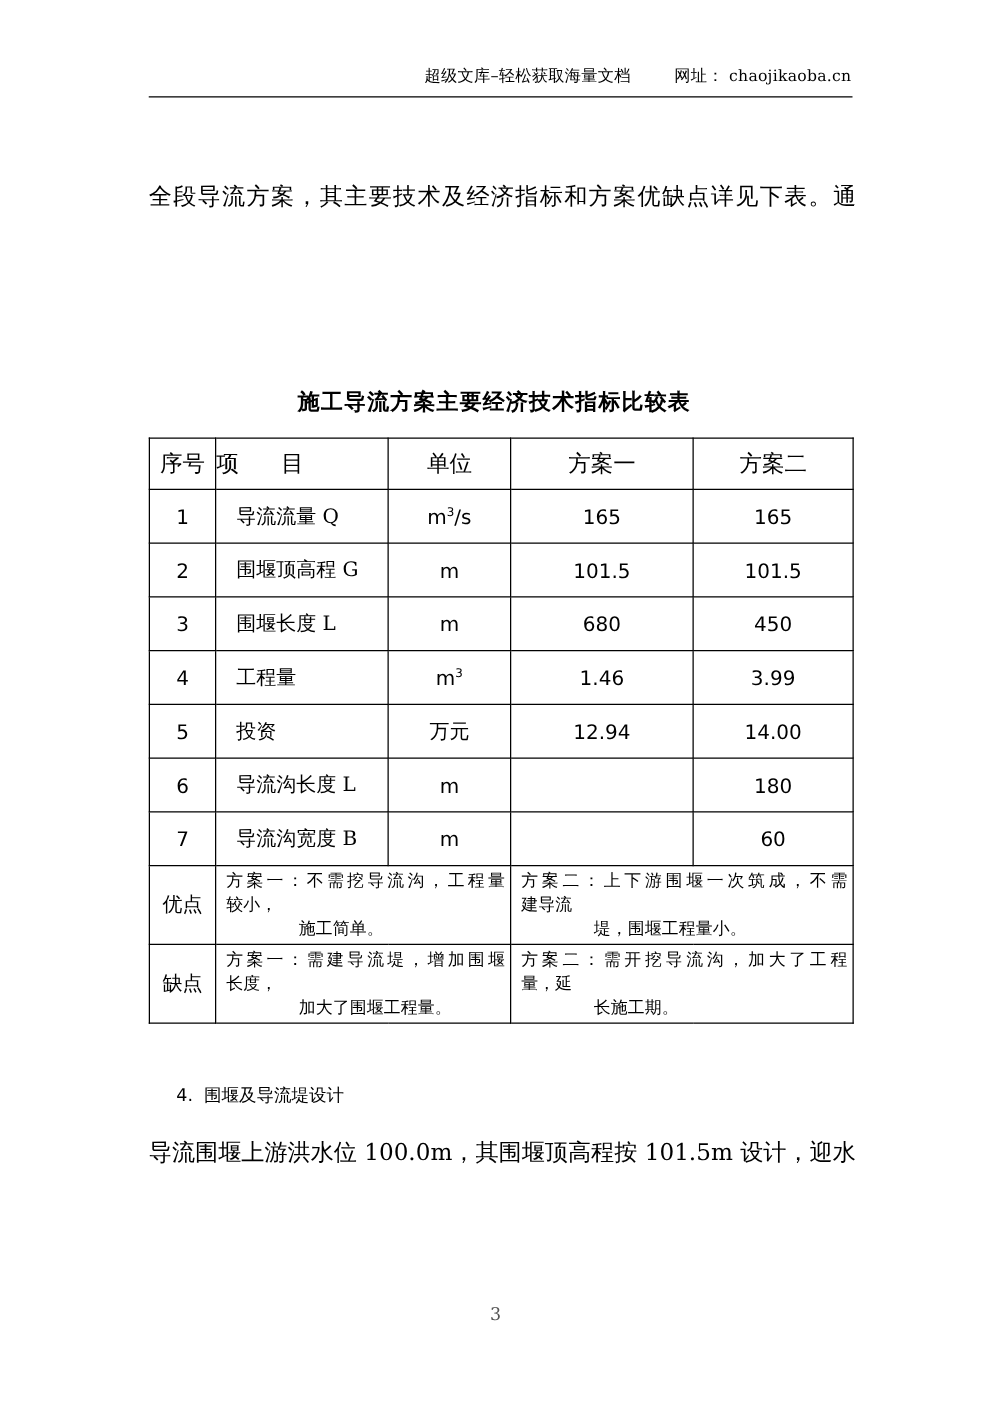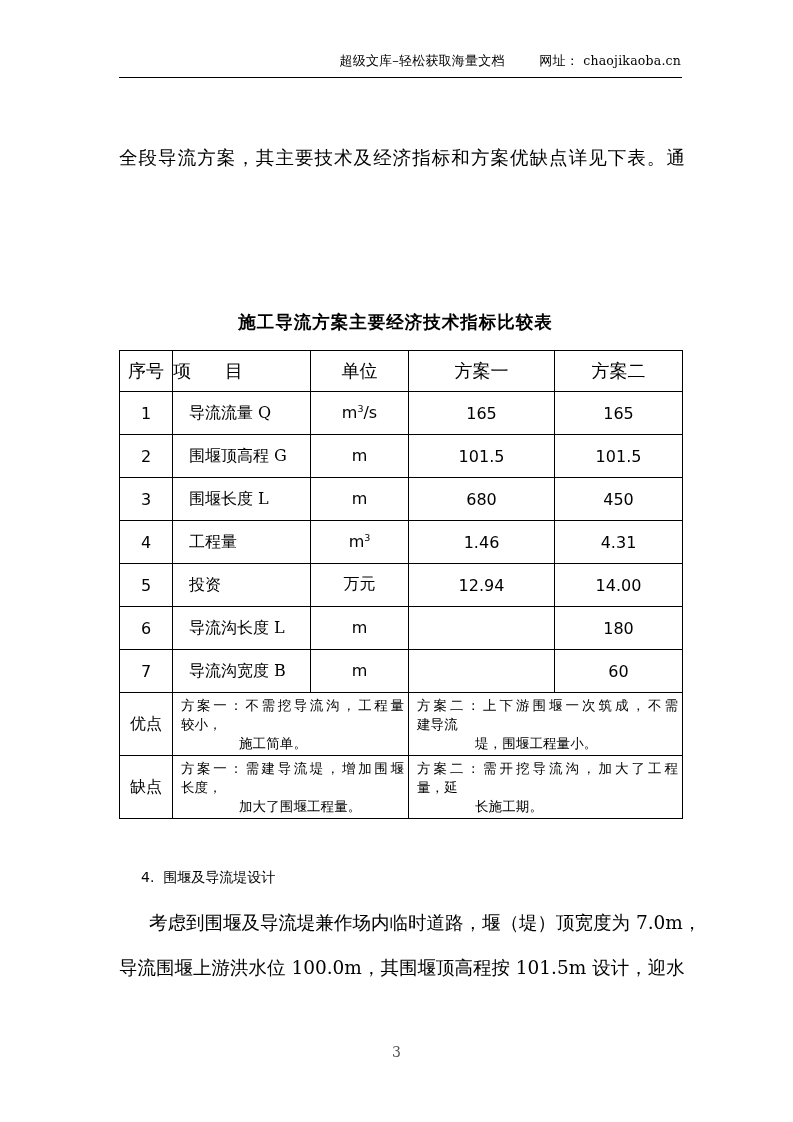--- a/index.html
+++ b/index.html
@@ -244,21 +244,21 @@
       <td class="unit-cell"><span>m</span><sup></sup><span></span></td>
       <td class="num-cell">680</td>
       <td class="num-cell">450</td>
     </tr>
 
     <tr class="data-row">
       <td class="num-cell">4</td>
       <td class="item-cell c-item">工程量</td>
       <td class="unit-cell"><span>m</span><sup>3</sup><span></span></td>
       <td class="num-cell">1.46</td>
-      <td class="num-cell">4.31</td>
+      <td class="num-cell">3.99</td>
     </tr>
 
     <tr class="data-row">
       <td class="num-cell">5</td>
       <td class="item-cell c-item">投资</td>
       <td class="unit-cell cjk"><span>万元</span><sup></sup><span></span></td>
       <td class="num-cell">12.94</td>
       <td class="num-cell">14.00</td>
     </tr>
 
@@ -314,17 +314,16 @@
       </td>
     </tr>
   </tbody>
 </table>
 
 <div class="body-block" id="para-section">
   <span class="sec-head"><span class="numlat">4.</span>&nbsp;&nbsp;<span>围堰及导流堤设计</span></span>
 </div>
 
 <div class="body-block" id="para-body">
-  <span class="line indent">考虑到围堰及导流堤兼作场内临时道路，堰（堤）顶宽度为 7.0m，</span>
   <span class="line">导流围堰上游洪水位 100.0m，其围堰顶高程按 101.5m 设计，迎水</span>
 </div>
 
 <div id="page-number">3</div>
 
 </body></html>

